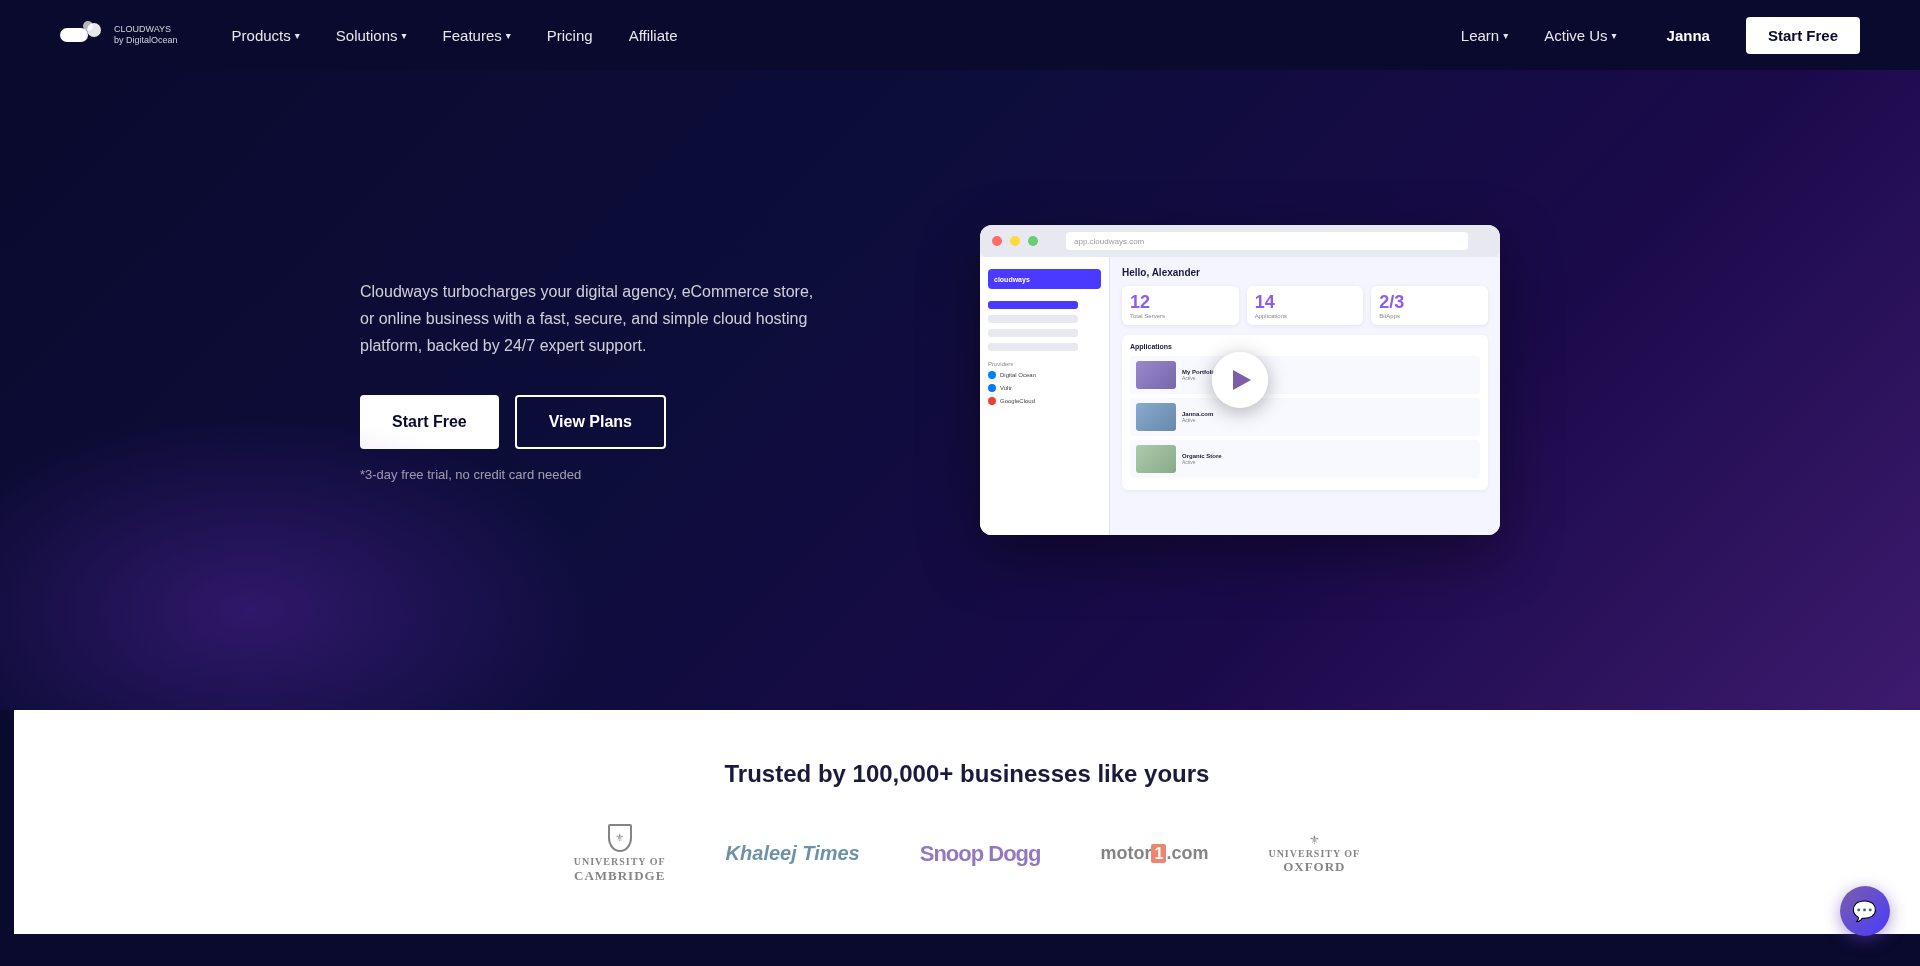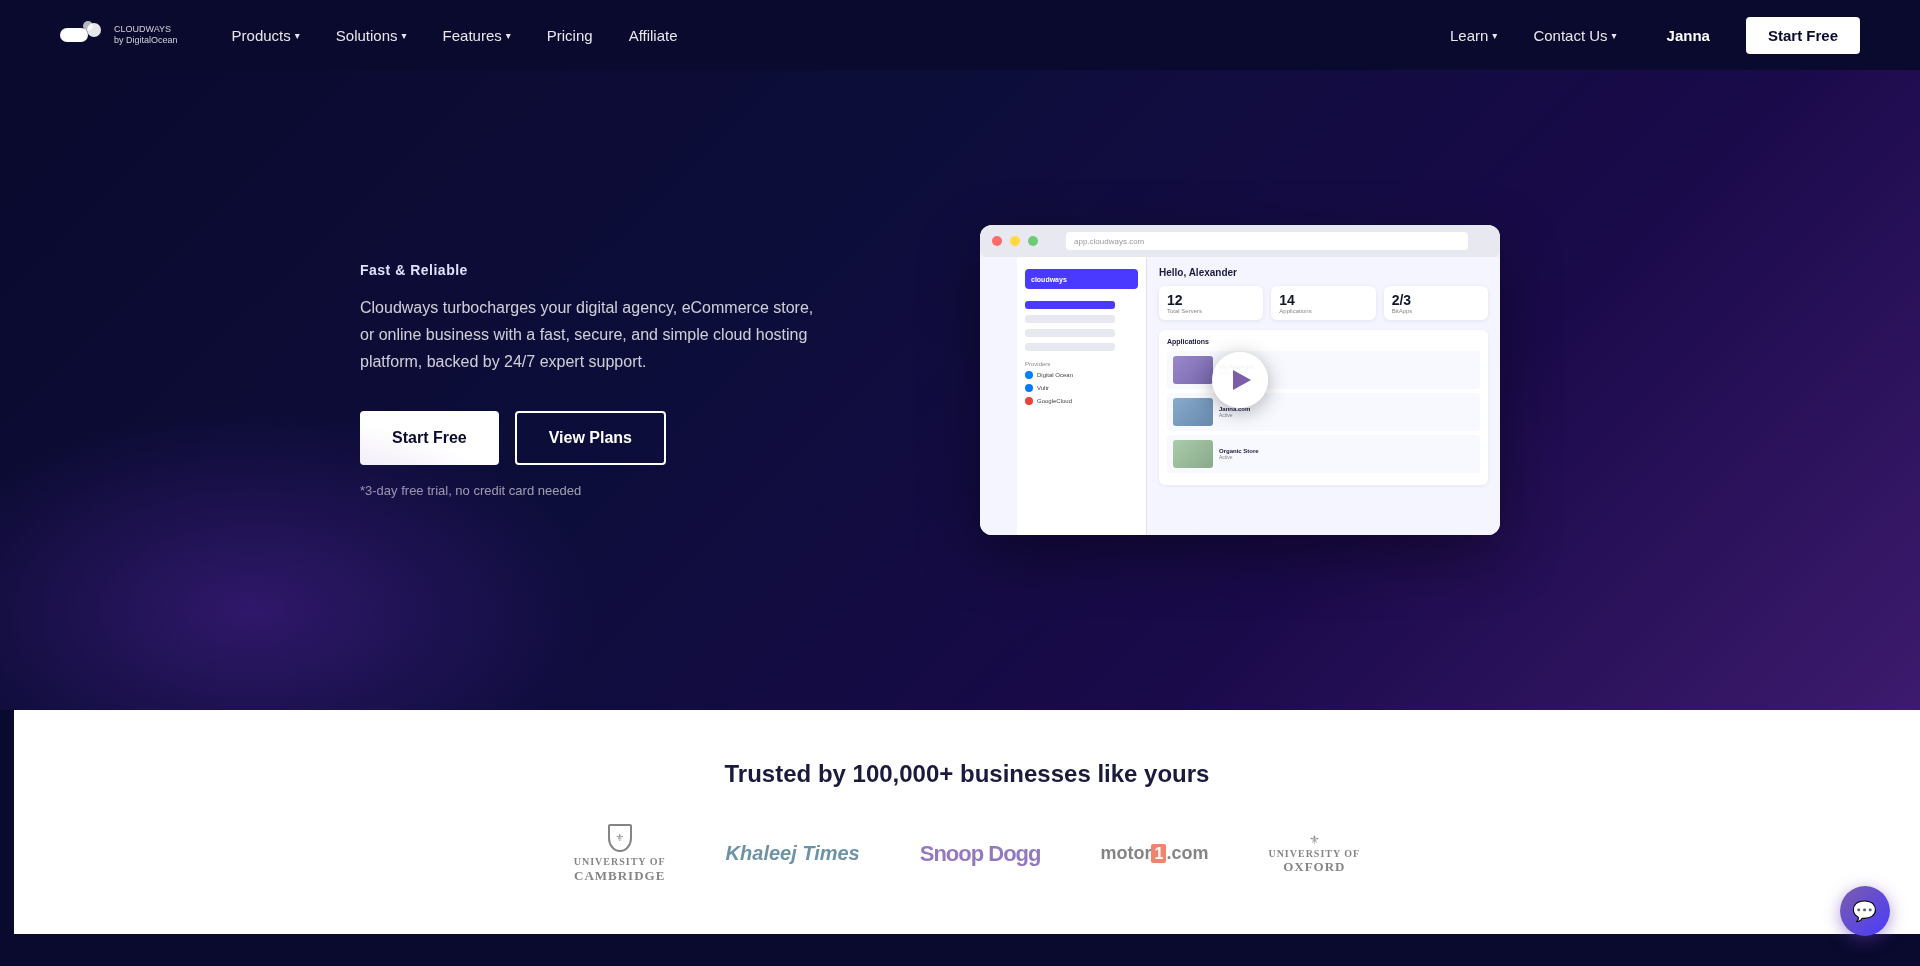--- a/index.html
+++ b/index.html
@@ -111,21 +111,21 @@
     .browser-dot { width: 10px; height: 10px; border-radius: 50%; }
     .browser-dot.red { background: #ff6b6b; }
     .browser-dot.yellow { background: #ffd93d; }
     .browser-dot.green { background: #6bcb77; }
     .browser-url {
       flex: 1; background: white; border-radius: 4px; height: 18px;
       margin: 0 20px; display: flex; align-items: center; padding: 0 8px;
       font-size: 9px; color: #888;
     }
     .mockup-body {
-      display: flex; height: calc(100% - 32px); background: #f5f5ff; padding-left: 37px;
+      display: flex; height: calc(100% - 32px); background: #f5f5ff;
     }
     .mockup-sidebar {
       width: 130px; background: white; padding: 12px 8px;
       border-right: 1px solid #e0e0ee;
     }
     .mockup-logo-bar {
       background: #4a3aff; border-radius: 4px; height: 20px; margin-bottom: 12px;
       display: flex; align-items: center; padding: 0 6px;
     }
     .mockup-logo-bar-text { font-size: 7px; color: white; font-weight: 700; }
@@ -146,21 +146,21 @@
     }
     .provider-dot { width: 8px; height: 8px; border-radius: 50%; }
 
     .mockup-main { flex: 1; padding: 10px 12px; overflow: hidden; }
     .mockup-hello { font-size: 10px; font-weight: 700; color: #1a1a3e; margin-bottom: 8px; }
     .mockup-stats { display: flex; gap: 8px; margin-bottom: 10px; }
     .stat-card {
       background: white; border-radius: 6px; padding: 6px 8px; flex: 1;
       box-shadow: 0 1px 4px rgba(0,0,0,0.08);
     }
-    .stat-num { font-size: 14px; font-weight: 800; color: #0f172a; }
+    .stat-num { font-size: 18px; font-weight: 800; color: #8b5cf6; }
     .stat-label { font-size: 6px; color: #888; }
     .mockup-apps-section { display: flex; gap: 8px; }
     .apps-panel {
       flex: 1; background: white; border-radius: 6px; padding: 8px;
       box-shadow: 0 1px 4px rgba(0,0,0,0.06);
     }
     .apps-panel-title { font-size: 7px; font-weight: 700; color: #1a1a3e; margin-bottom: 6px; }
     .app-item {
       display: flex; align-items: center; gap: 6px;
       background: #f8f8ff; border-radius: 4px; padding: 5px 6px; margin-bottom: 4px;
@@ -289,33 +289,32 @@
       </a>
     </div>
   </div>
   <div class="nav-right">
     <div class="nav-right-links">
       <a class="nav-link" href="#">
         <span>Learn</span>
         <span class="chevron">▾</span>
       </a>
       <a class="nav-link" href="#">
-        <span>Contact Us</span>
+        <span>Active Us</span>
         <span class="chevron">▾</span>
       </a>
     </div>
     <a class="login-btn" href="#">Janna</a>
     <button class="start-free-btn-nav">Start Free</button>
   </div>
 </nav>
 
 <section class="hero">
   <div class="hero-content">
     <div class="hero-left">
-      <p class="hero-tagline">Fast &amp; Reliable</p>
       <p class="hero-desc">Cloudways turbocharges your digital agency, eCommerce store, or online business with a fast, secure, and simple cloud hosting platform, backed by 24/7 expert support.</p>
       <div class="hero-buttons">
         <button class="btn-start-free">Start Free</button>
         <button class="btn-view-plans">View Plans</button>
       </div>
       <p class="hero-note">*3-day free trial, no credit card needed</p>
     </div>
 
     <div class="hero-right">
       <div class="dashboard-mockup">

